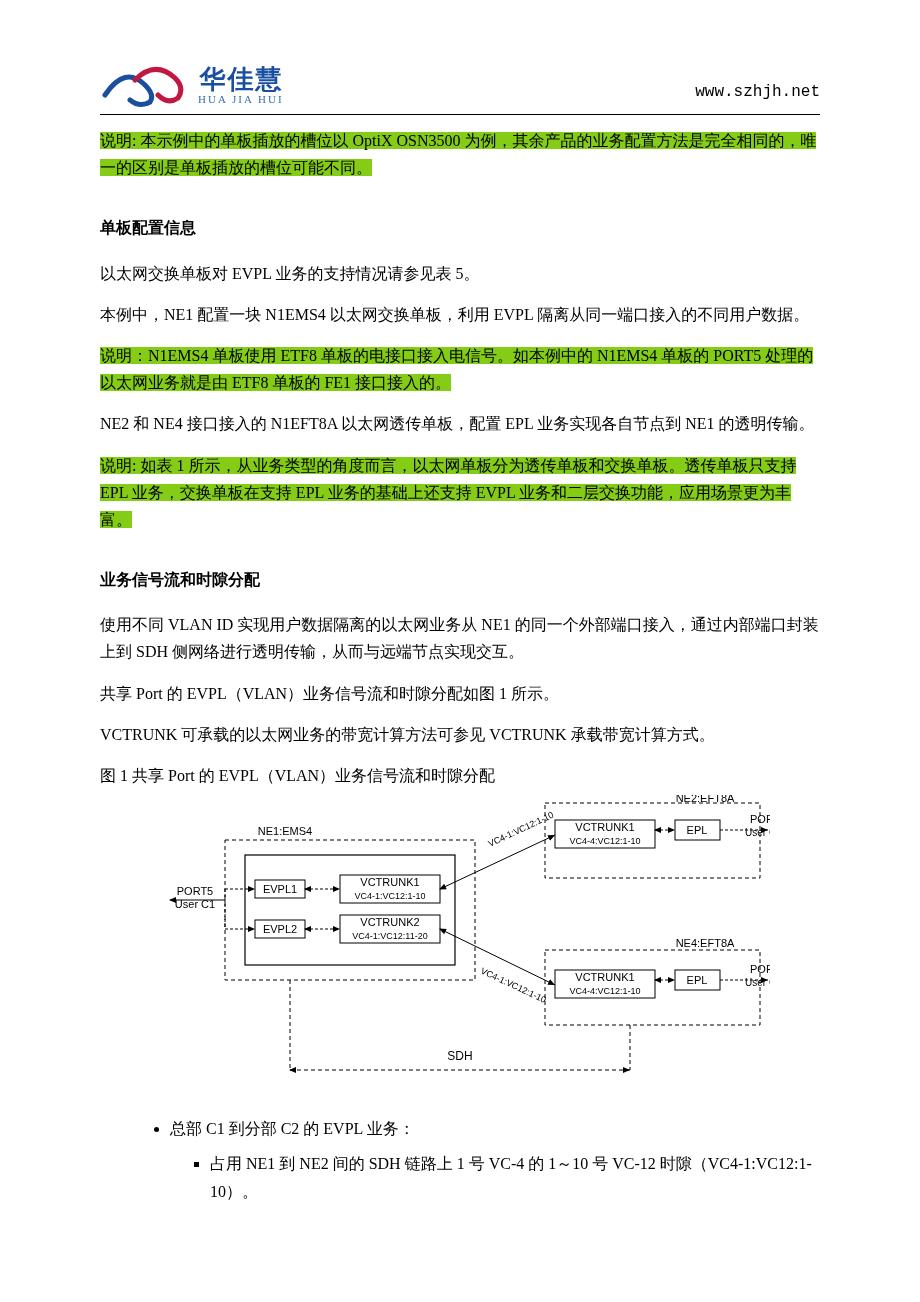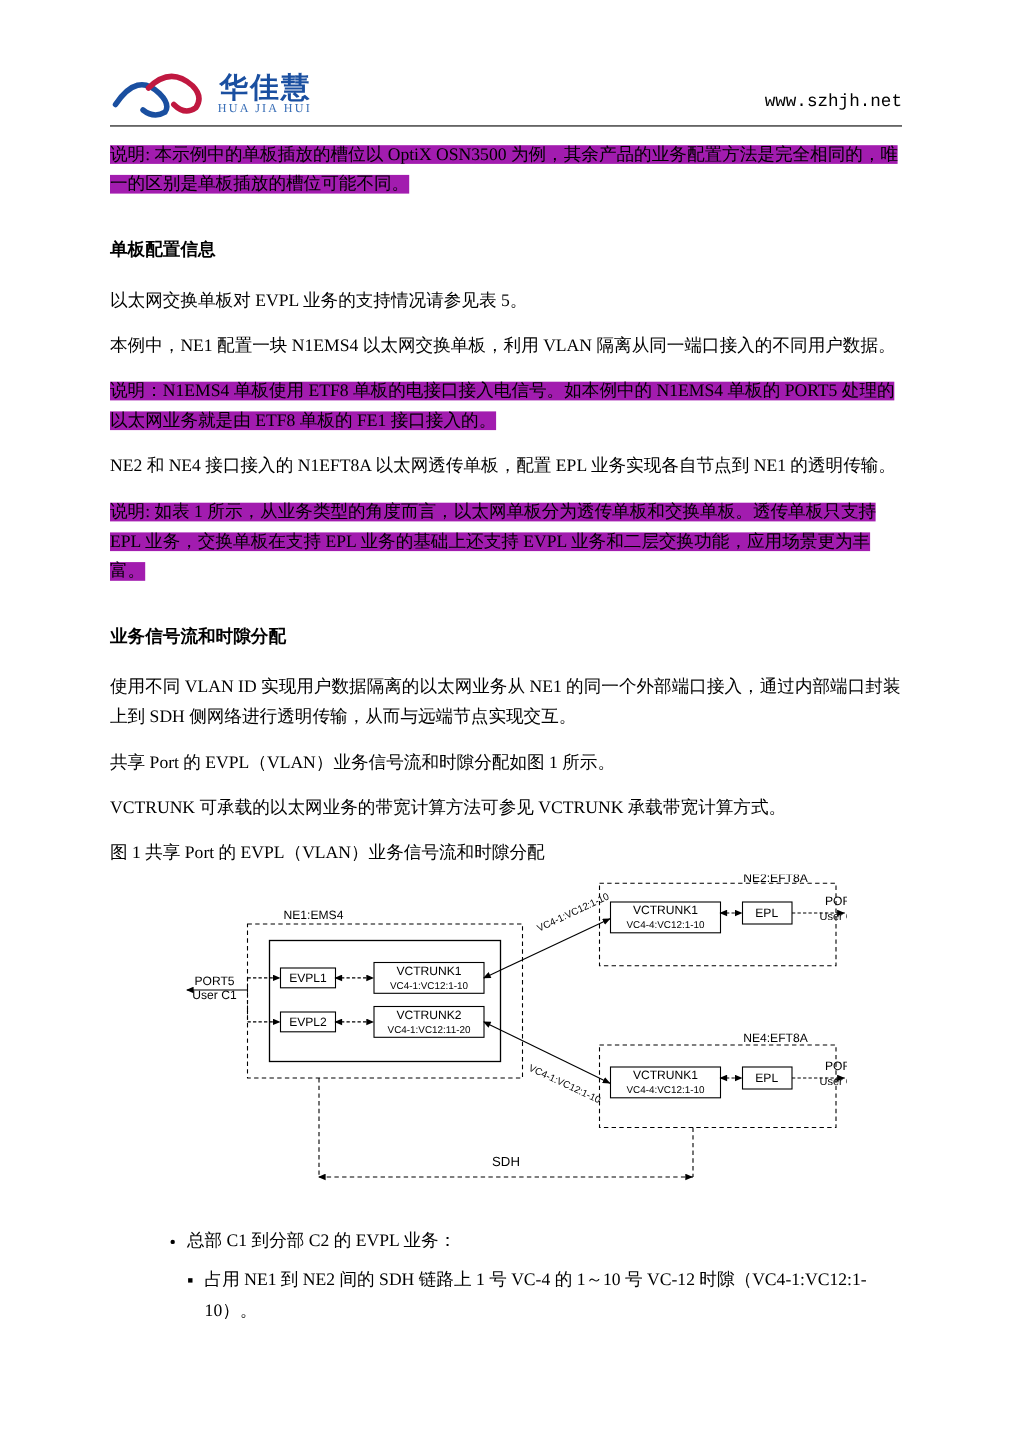--- a/index.html
+++ b/index.html
@@ -48,39 +48,39 @@
       color: #3a6fb7;
       letter-spacing: 2px;
     }
     .url {
       font-family: "Courier New", monospace;
       font-size: 16px;
       color: #000000;
       padding-bottom: 4px;
     }
     .note {
-      background: #a21caf;
+      background: #84cc16;
     }
     p { margin-bottom: 14px; }
     .section-title {
       font-weight: bold;
       margin-top: 33px;
       margin-bottom: 18px;
     }
     .figure-caption {
       text-align: left;
       margin-bottom: 6px;
     }
     .diagram {
       display: block;
       margin: 0 auto 20px auto;
       width: 620px;
     }
     ul { list-style: disc; margin-left: 70px; margin-top: 10px; }
-    ul ul { list-style: square; margin-left: 16px; margin-top: 8px; }
+    ul ul { list-style: square; margin-left: 40px; margin-top: 8px; }
     li { margin-bottom: 10px; }
   </style>
 </head>
 <body>
 
 <div class="header">
   <div class="logo-block">
     <svg class="logo-mark" viewBox="0 0 90 50">
       <path d="M5 35 Q25 5 45 25 Q55 35 50 42 Q40 48 30 40" fill="none" stroke="#1a4fa0" stroke-width="5" stroke-linecap="round"></path>
       <path d="M35 20 Q55 0 75 18 Q85 28 78 38 Q68 45 58 35" fill="none" stroke="#c01840" stroke-width="5" stroke-linecap="round"></path>
@@ -91,21 +91,21 @@
     </div>
   </div>
   <div class="url">www.szhjh.net</div>
 </div>
 
 <p><span class="note">说明: 本示例中的单板插放的槽位以 OptiX OSN3500 为例，其余产品的业务配置方法是完全相同的，唯一的区别是单板插放的槽位可能不同。</span></p>
 
 <p class="section-title">单板配置信息</p>
 
 <p>以太网交换单板对 EVPL 业务的支持情况请参见表 5。</p>
-<p>本例中，NE1 配置一块 N1EMS4 以太网交换单板，利用 VLAN 隔离从同一端口接入的不同用户数据。</p>
+<p>本例中，NE1 配置一块 N1EMS4 以太网交换单板，利用 EVPL 隔离从同一端口接入的不同用户数据。</p>
 <p><span class="note">说明：N1EMS4 单板使用 ETF8 单板的电接口接入电信号。如本例中的 N1EMS4 单板的 PORT5 处理的以太网业务就是由 ETF8 单板的 FE1 接口接入的。</span></p>
 <p>NE2 和 NE4 接口接入的 N1EFT8A 以太网透传单板，配置 EPL 业务实现各自节点到 NE1 的透明传输。</p>
 <p><span class="note">说明: 如表 1 所示，从业务类型的角度而言，以太网单板分为透传单板和交换单板。透传单板只支持 EPL 业务，交换单板在支持 EPL 业务的基础上还支持 EVPL 业务和二层交换功能，应用场景更为丰富。</span></p>
 
 <p class="section-title">业务信号流和时隙分配</p>
 
 <p>使用不同 VLAN ID 实现用户数据隔离的以太网业务从 NE1 的同一个外部端口接入，通过内部端口封装上到 SDH 侧网络进行透明传输，从而与远端节点实现交互。</p>
 <p>共享 Port 的 EVPL（VLAN）业务信号流和时隙分配如图 1 所示。</p>
 <p>VCTRUNK 可承载的以太网业务的带宽计算方法可参见 VCTRUNK 承载带宽计算方式。</p>
 

